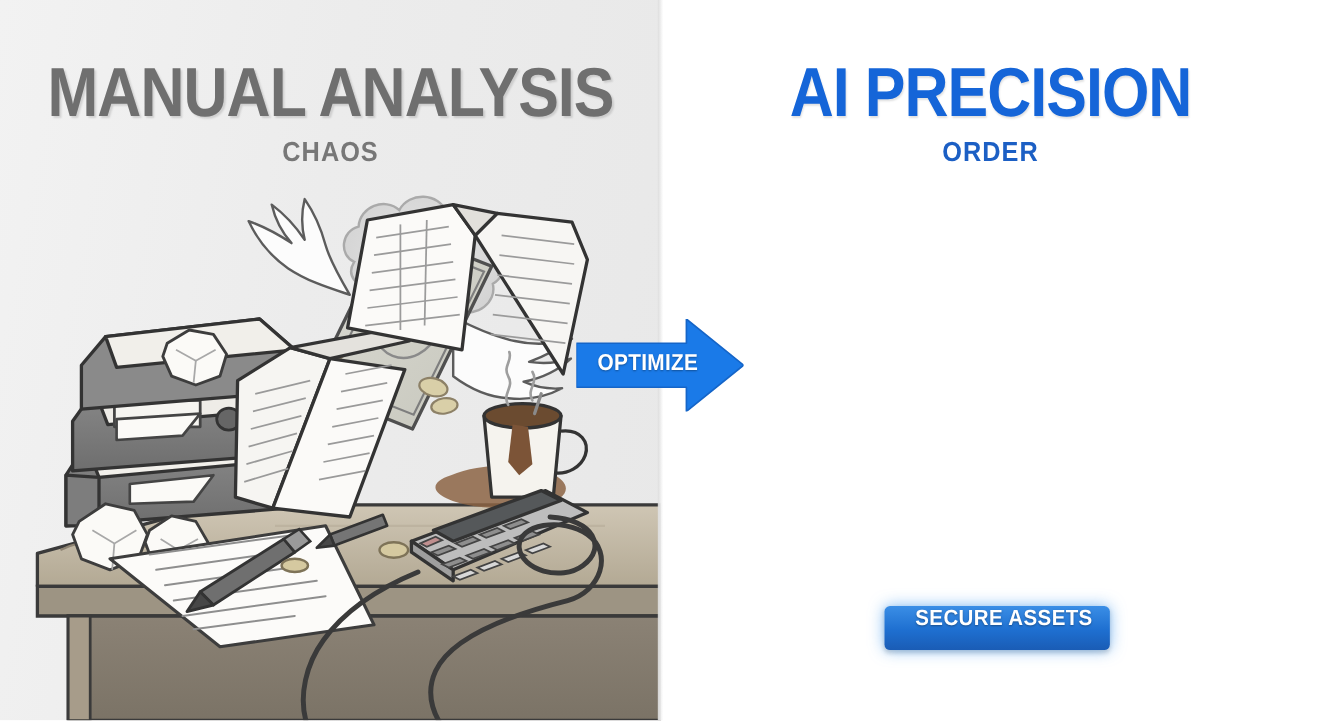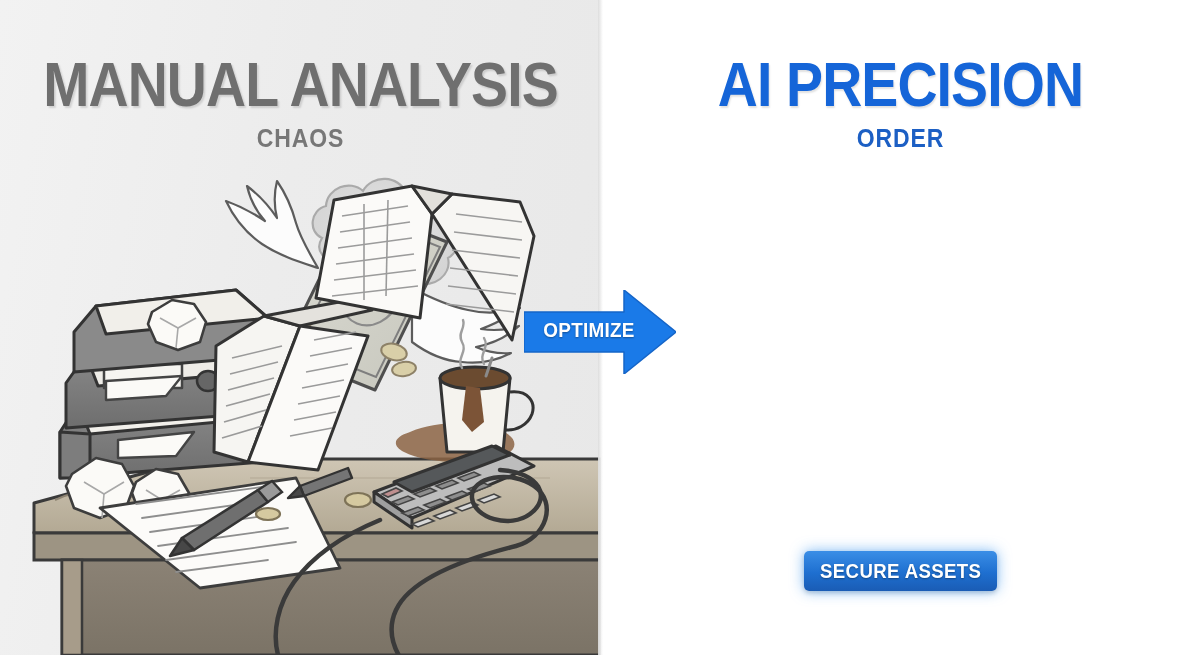--- a/index.html
+++ b/index.html
@@ -53,21 +53,21 @@
     letter-spacing:.3px;transform:scaleX(.9);
     text-shadow:0 1px 2px rgba(0,0,0,.35);
   }
 
   
   #secure-badge{
     position:absolute;left:203px;top:551px;width:193px;height:40px;
     border-radius:5px;
     background:linear-gradient(180deg,#3a8ee6 0%,#1e6fd0 55%,#1a5cb5 100%);
     box-shadow:0 0 14px rgba(60,150,240,.65),0 2px 4px rgba(0,0,0,.18);
-    display:flex;align-items:center;justify-content:center;
+    display:flex;align-items:flex-start;justify-content:center;padding-left:12px;
   }
   #secure-badge-label{
     color:#ffffff;font-weight:bold;font-size:20px;letter-spacing:.4px;
     transform:scaleX(.93);text-shadow:0 1px 2px rgba(0,0,0,.35);
     white-space:nowrap;
   }
 </style>
 </head>
 <body>
 

